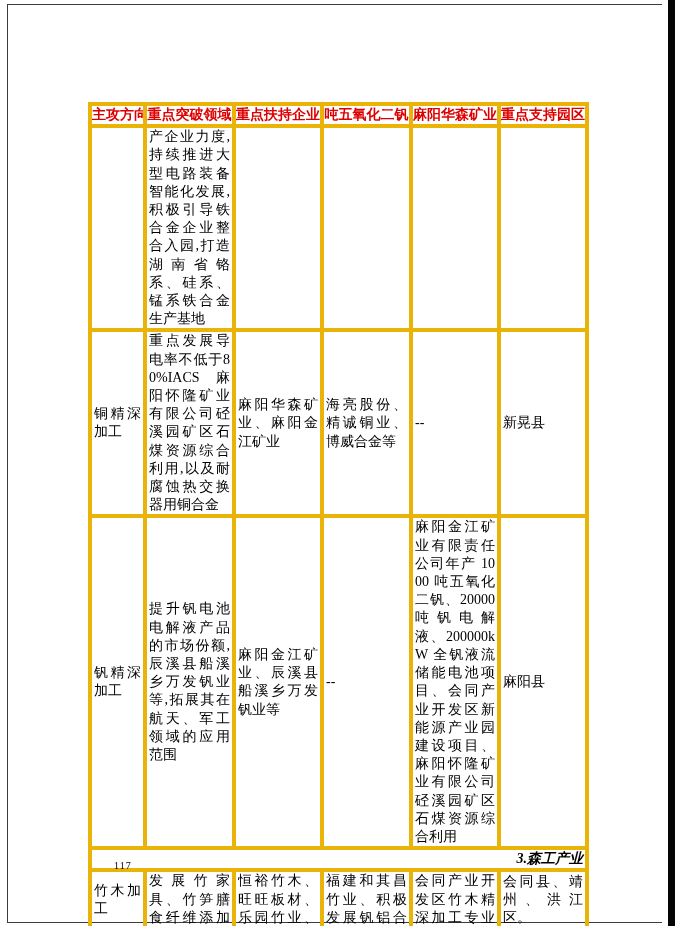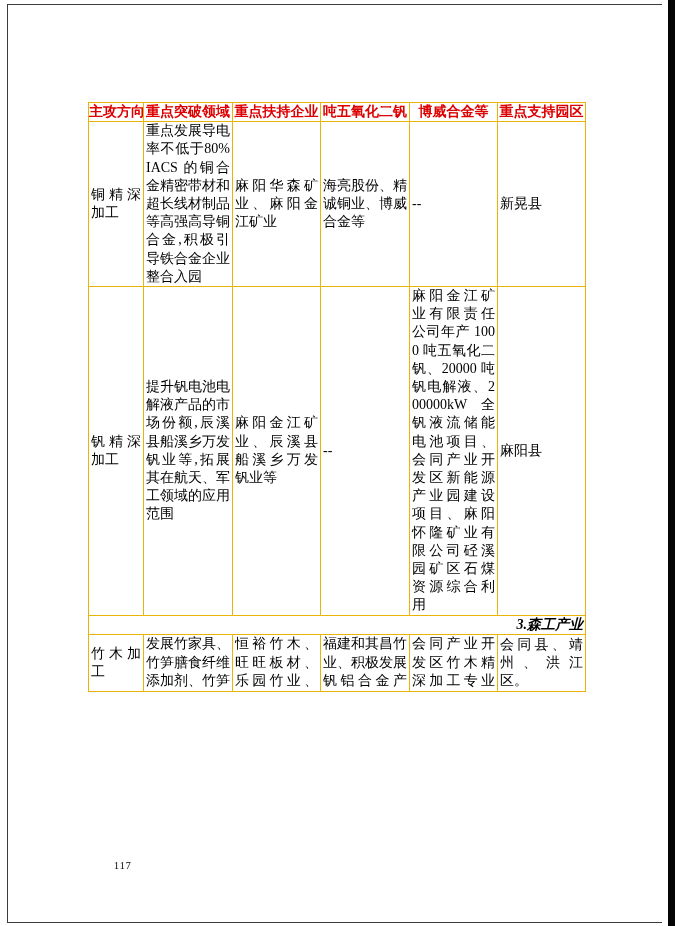--- a/index.html
+++ b/index.html
@@ -21,21 +21,21 @@
   .right-strip{
     position:absolute;right:0;top:0;width:7px;height:926px;background:#050505;
   }
   
   table.doc-table{
     position:absolute;left:88px;top:102px;width:497px;
     border-collapse:collapse;table-layout:fixed;
     font-size:14px;line-height:18.2px;color:#000;
   }
   .doc-table th,.doc-table td{
-    border:1px solid #eab308;
+    border:4px solid #eab308;
     padding:0 2px;
     vertical-align:middle;
     overflow:hidden;
     box-sizing:border-box;
     word-break:break-all;
   }
   .doc-table th{
     color:#dd0000;
     font-weight:bold;
     text-align:center;
@@ -77,28 +77,36 @@
       <col style="width:89px">
       <col style="width:88px">
       <col style="width:88px">
     </colgroup>
     <thead>
       <tr class="hdr">
         <th>主攻方向</th>
         <th>重点突破领域</th>
         <th>重点扶持企业</th>
         <th>吨五氧化二钒</th>
-        <th>博威合金等</th>
+        <th>麻阳华森矿业</th>
         <th>重点支持园区</th>
       </tr>
     </thead>
     <tbody>
+      <tr class="row-1">
+        <td></td>
+        <td>产企业力度,持续推进大型电路装备智能化发展,积极引导铁合金企业整合入园,打造湖南省铬系、硅系、锰系铁合金生产基地</td>
+        <td></td>
+        <td></td>
+        <td></td>
+        <td></td>
+      </tr>
       <tr class="row-2">
         <td>铜精深加工</td>
-        <td>重点发展导电率不低于80%IACS 的铜合金精密带材和超长线材制品等高强高导铜合金,积极引导铁合金企业整合入园</td>
+        <td>重点发展导电率不低于80%IACS 麻阳怀隆矿业有限公司硁溪园矿区石煤资源综合利用,以及耐腐蚀热交换器用铜合金</td>
         <td>麻阳华森矿业、麻阳金江矿业</td>
         <td>海亮股份、精诚铜业、博威合金等</td>
         <td>--</td>
         <td>新晃县</td>
       </tr>
       <tr class="row-3">
         <td>钒精深加工</td>
         <td>提升钒电池电解液产品的市场份额,辰溪县船溪乡万发钒业等,拓展其在航天、军工领域的应用范围</td>
         <td>麻阳金江矿业、辰溪县船溪乡万发钒业等</td>
         <td>--</td>

